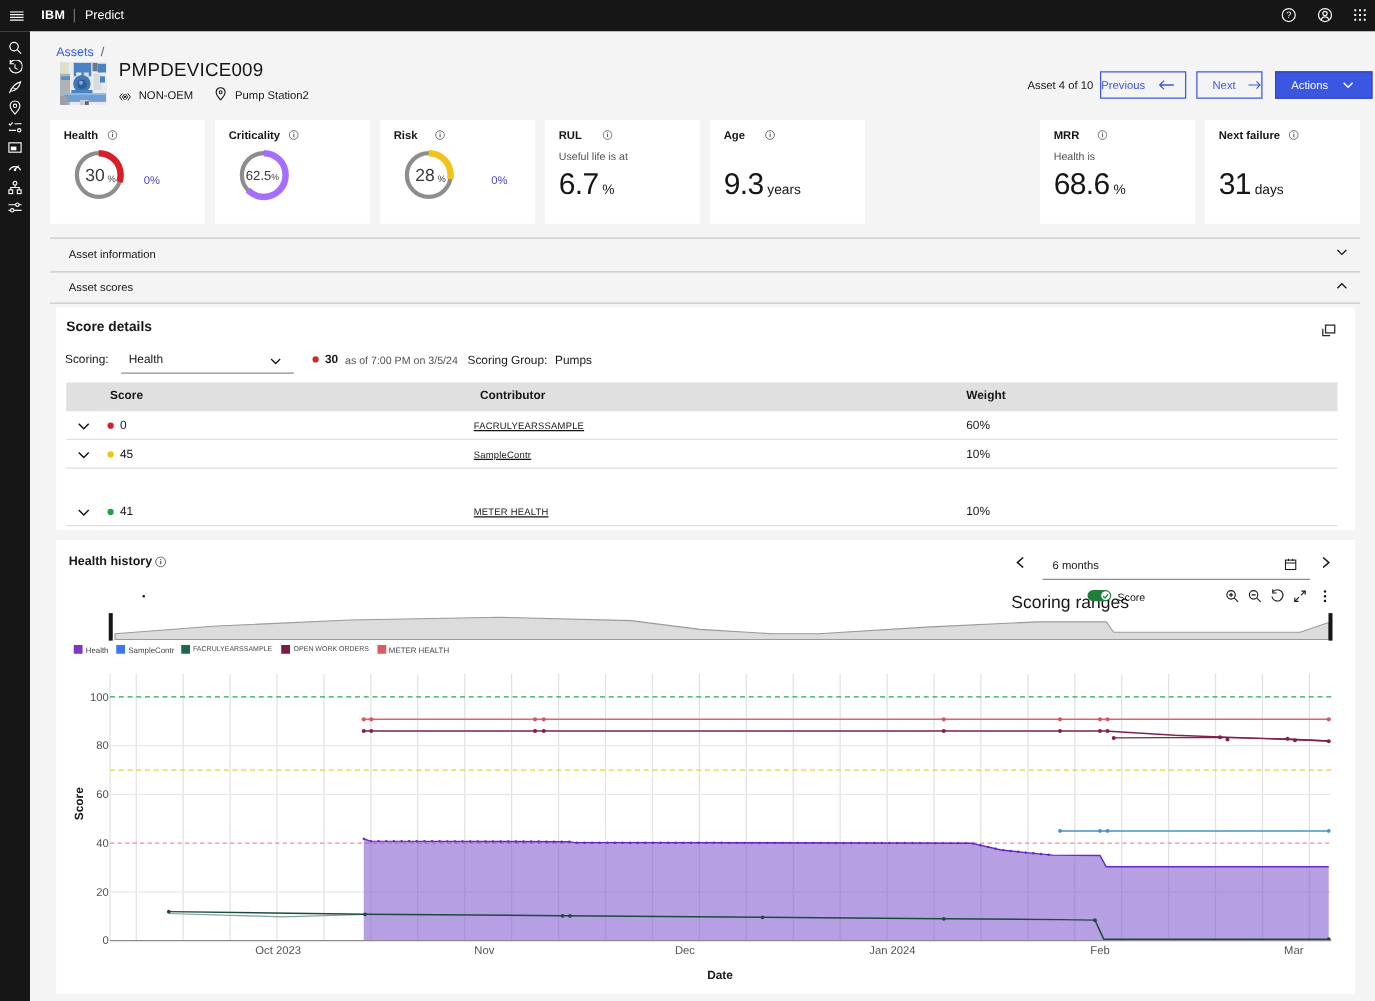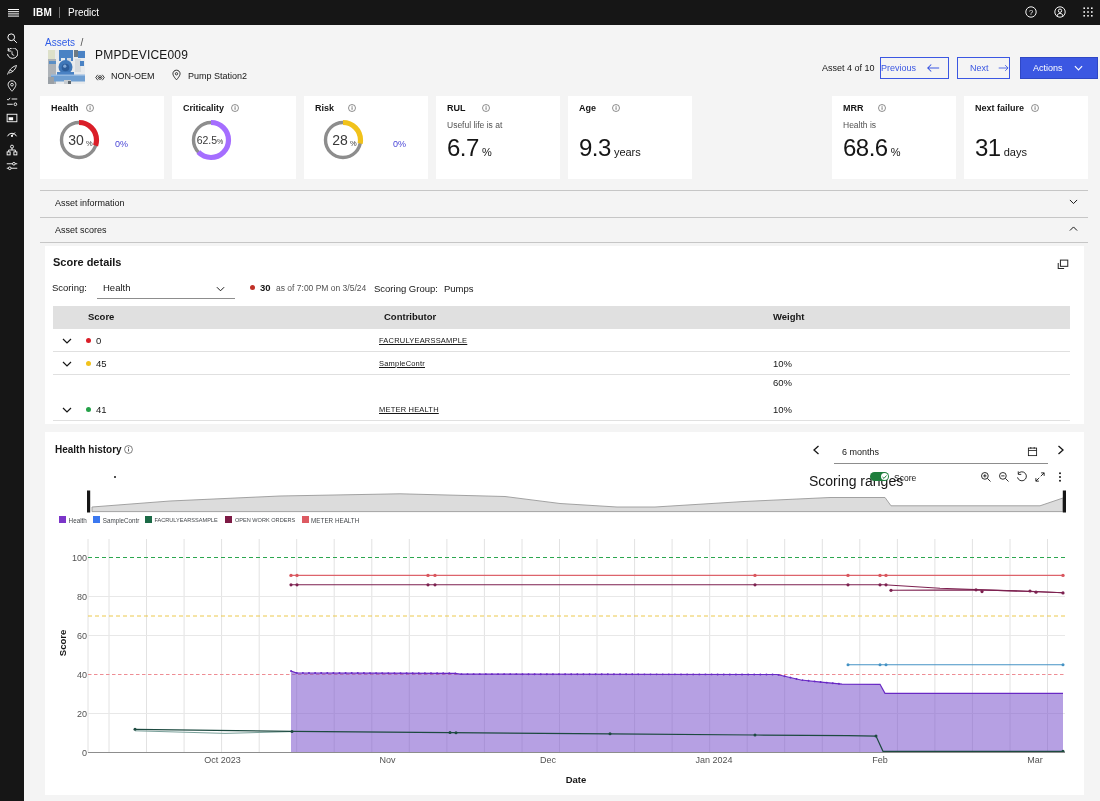--- a/index.html
+++ b/index.html
@@ -12,21 +12,21 @@
 .tb-ibm { position:absolute; left:33px; top:7px; color:#fff; font-size:10px; font-weight:bold; letter-spacing:.3px; }
 .tb-div { position:absolute; left:59px; top:7px; width:1px; height:11px; background:#6f6f6f; }
 .tb-app { position:absolute; left:68px; top:7px; color:#fff; font-size:10px; }
 
 #sidenav { position:absolute; left:0; top:25px; width:24px; height:776px; background:#161616; }
 #sidenav svg { position:absolute; left:6px; }
 
 .crumb { position:absolute; left:45px; top:37px; font-size:10px; color:#2f5ce6; }
 .crumb .sl { color:#525252; }
 #thumb { position:absolute; left:48px; top:50px; width:37px; height:34px; overflow:hidden; background:#cfd6dc; }
-.asset-title { position:absolute; left:95px; top:48px; font-size:12px; color:#161616; letter-spacing:.2px; }
+.asset-title { position:absolute; left:95px; top:48px; font-size:15px; color:#161616; letter-spacing:.2px; }
 .meta { position:absolute; left:95px; top:69px; height:14px; font-size:9px; color:#161616; }
 .meta svg { vertical-align:-2px; margin-right:6px; }
 .an-count { position:absolute; left:822px; top:63px; font-size:9px; }
 .btn { position:absolute; top:57px; height:22px; font-size:9px; display:flex; align-items:center; }
 .btn-o { border:1px solid #3b57e2; color:#3b57e2; background:transparent; }
 .btn-p { background:#3b57e2; color:#fff; border:1px solid #2f47c5; }
 
 .card { position:absolute; top:96px; width:124px; height:83px; background:#fff; }
 .card h3 { position:absolute; left:11px; top:6.5px; font-size:9px; font-weight:bold; color:#161616; white-space:nowrap; }
 .card h3 .inf { display:inline-block; margin-left:7px; vertical-align:-1px; }
@@ -321,21 +321,21 @@
       <span style="position:absolute;left:331px;top:5px;">Contributor</span>
       <span style="position:absolute;left:720px;top:5px;">Weight</span>
     </div>
     <div class="trow" style="top:83px;">
       <svg style="position:absolute;left:9px;top:9px" width="10" height="6" viewBox="0 0 10 6">
           <path d="M1 1 L5 5 L9 1" fill="none" stroke="#161616" stroke-width="1.2"></path>
         </svg>
       <span class="dot" style="position:absolute;left:33px;top:9px;background:#da1e28;width:5px;height:5px"></span>
       <span style="position:absolute;left:43px;top:6px;">0</span>
       <a class="clink" style="position:absolute;left:326px;top:7px;">FACRULYEARSSAMPLE</a>
-      <span style="position:absolute;left:720px;top:6px;margin-top:42px;">60%</span>
+      <span style="position:absolute;left:720px;top:6px;">60%</span>
     </div>
     <div class="trow" style="top:106px;">
       <svg style="position:absolute;left:9px;top:9px" width="10" height="6" viewBox="0 0 10 6">
           <path d="M1 1 L5 5 L9 1" fill="none" stroke="#161616" stroke-width="1.2"></path>
         </svg>
       <span class="dot" style="position:absolute;left:33px;top:9px;background:#f1c21b;width:5px;height:5px"></span>
       <span style="position:absolute;left:43px;top:6px;">45</span>
       <a class="clink" style="position:absolute;left:326px;top:7px;">SampleContr</a>
       <span style="position:absolute;left:720px;top:6px;">10%</span>
     </div>

